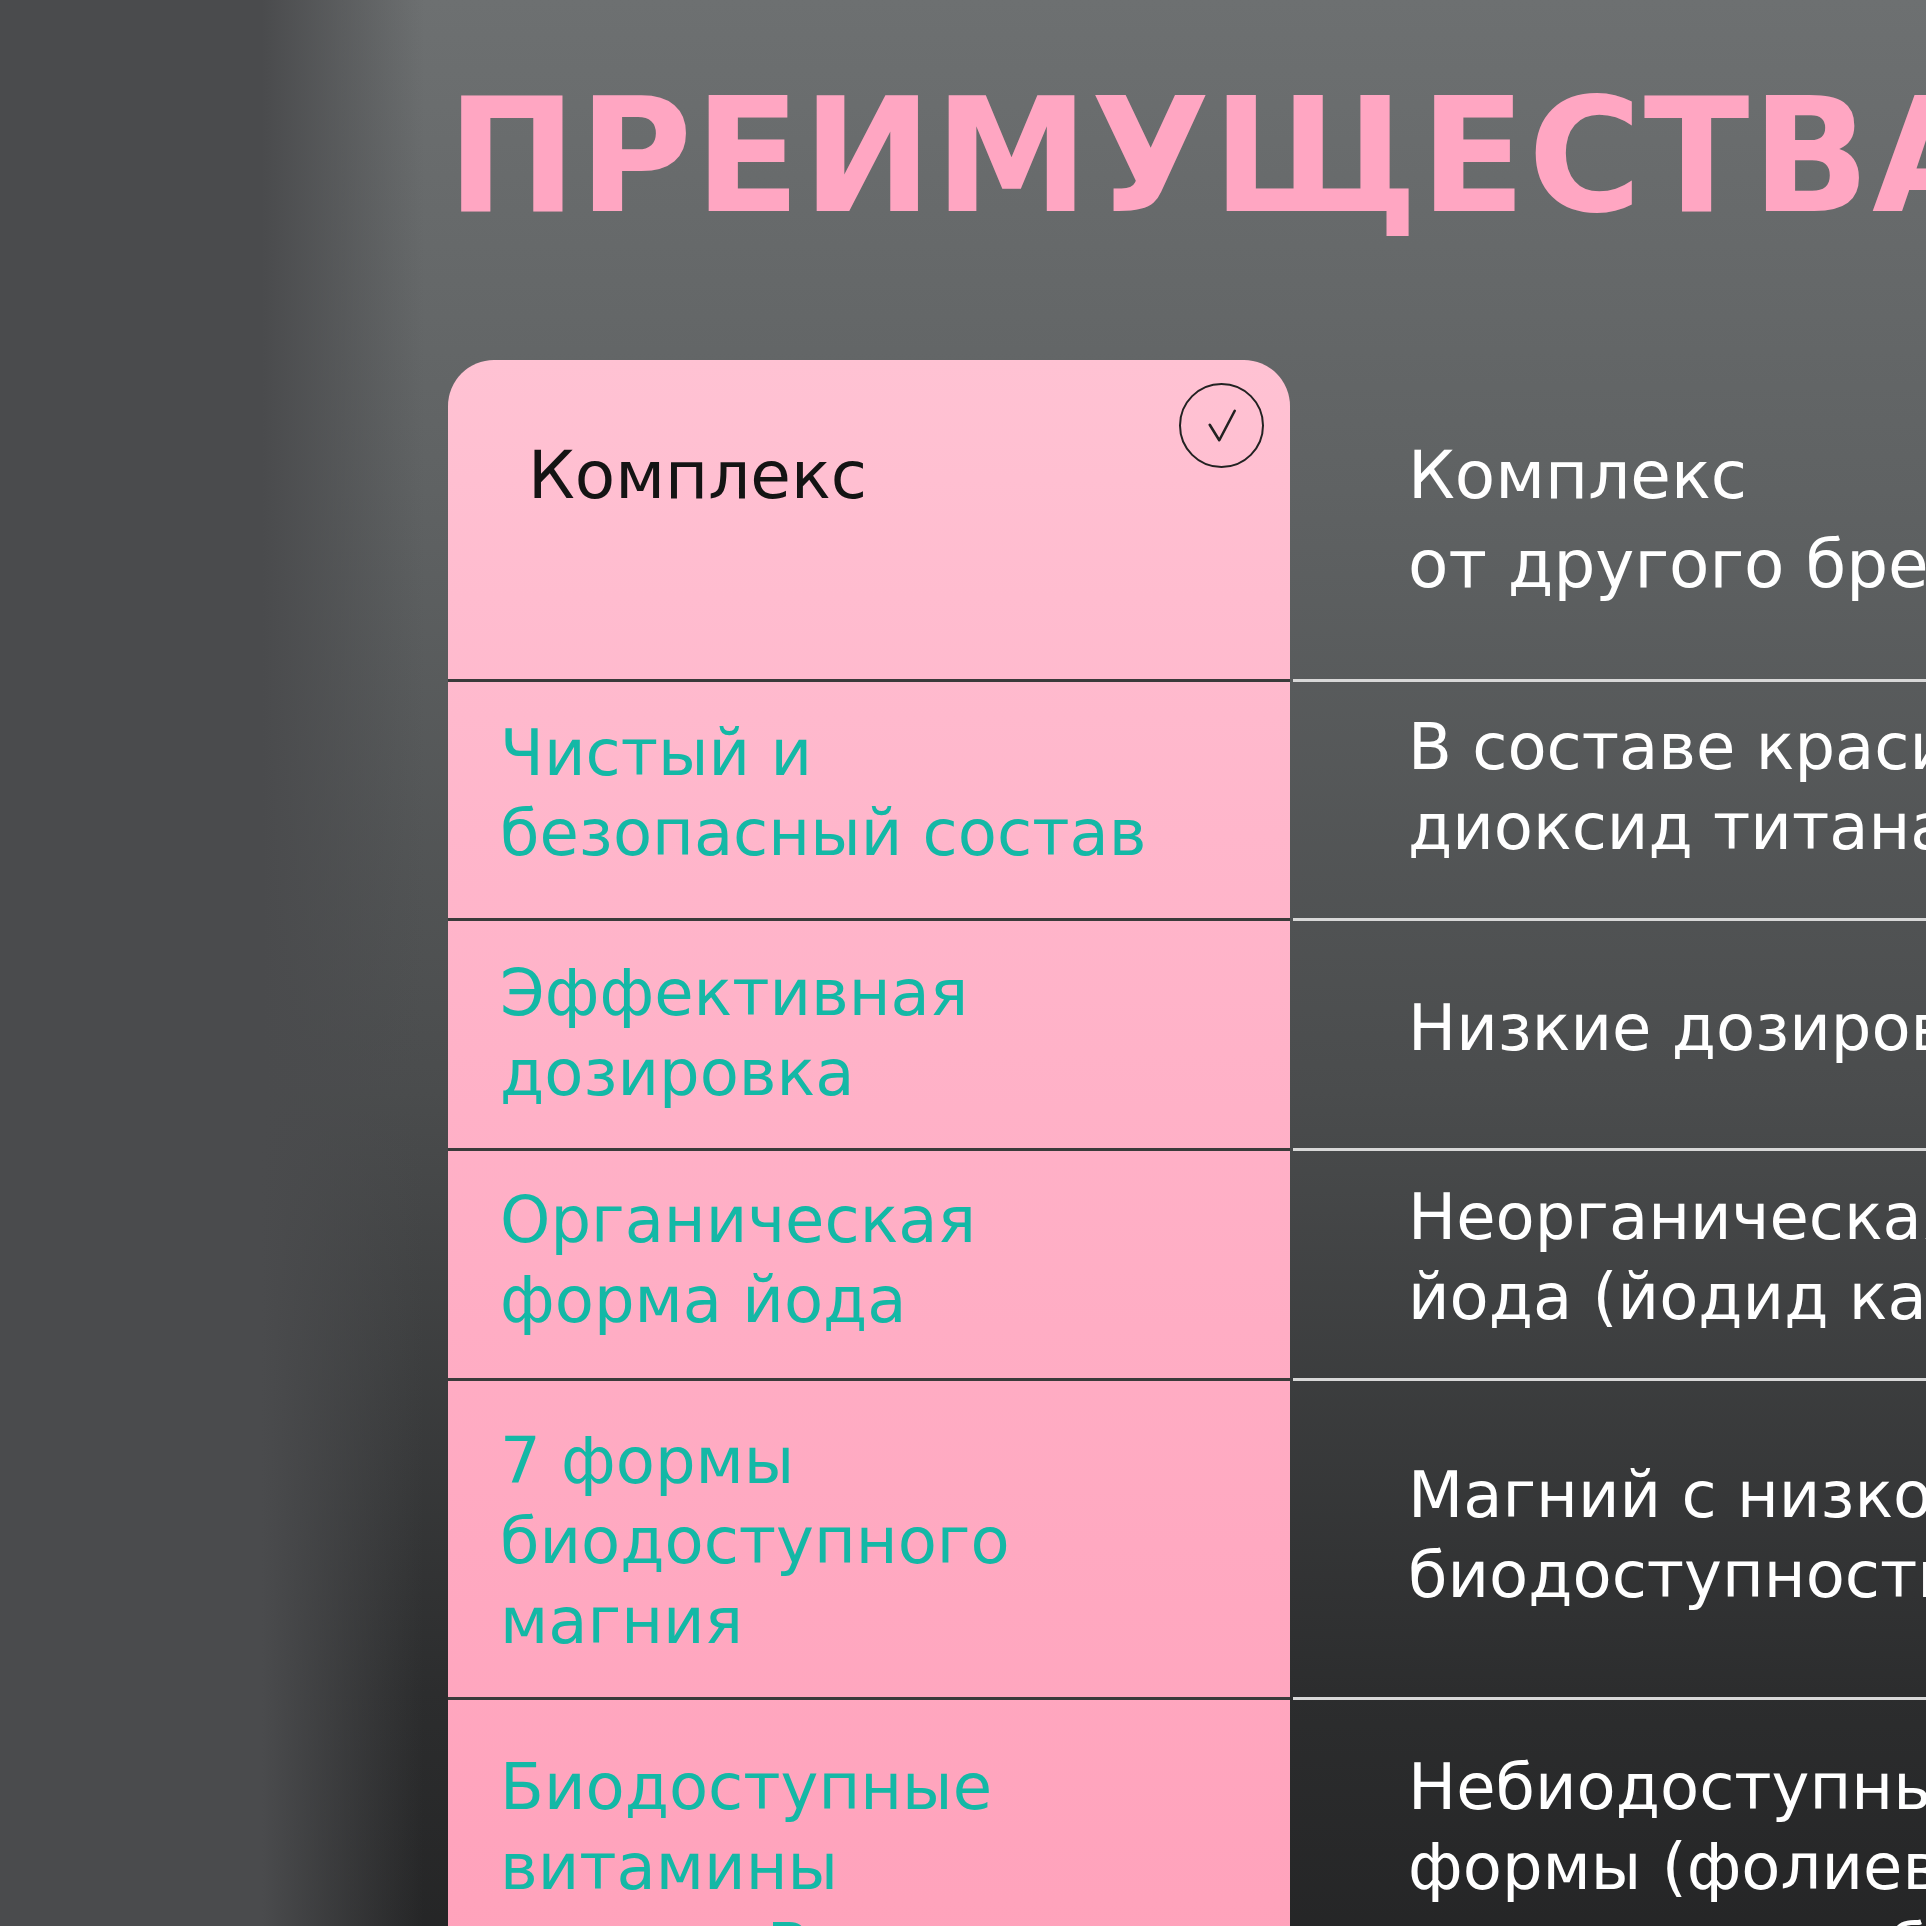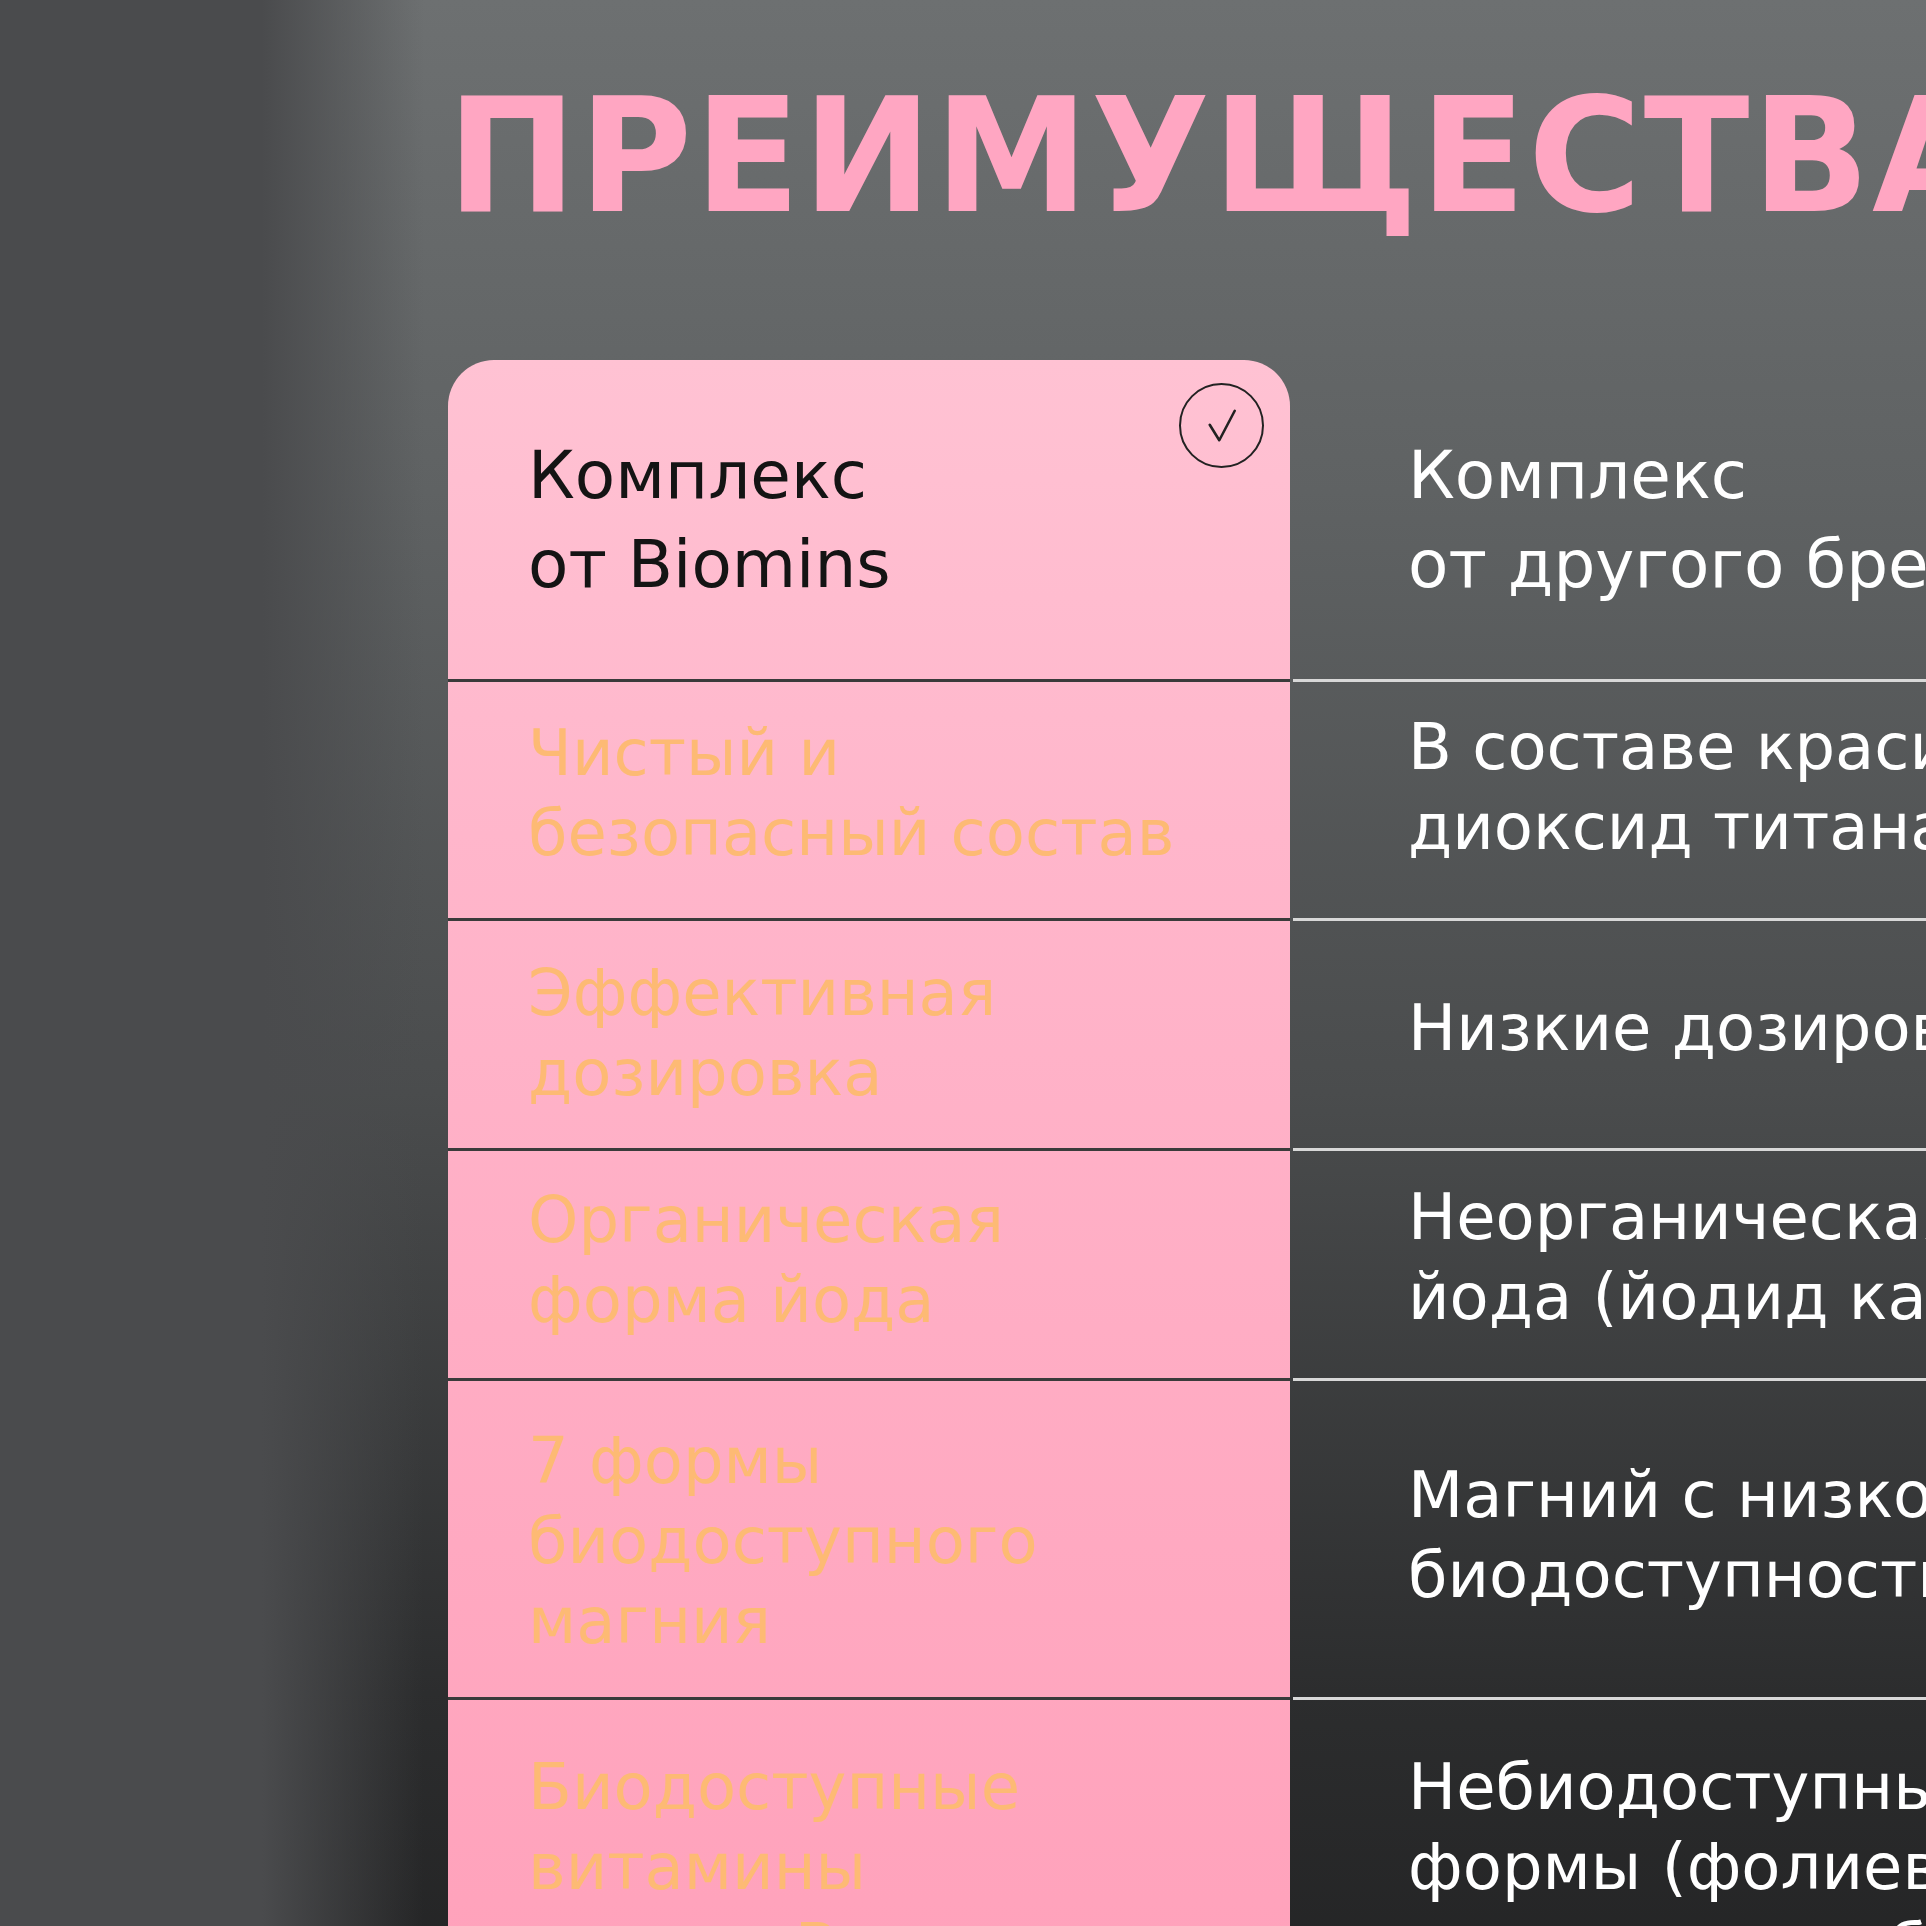--- a/index.html
+++ b/index.html
@@ -45,35 +45,34 @@
   .icon-check { left:1179px; top:383px; border:2.7px solid #222; }
   .icon-circle svg { position:absolute; left:0; top:0; width:100%; height:100%; }
 
   .hline { position:absolute; height:3.1px; }
   .hline.l { left:448px; width:842px; background:#3a3a3a; }
   .hline.r { left:1293px; width:992px; background:#d8d8d8; }
 
   .cell {
     position:absolute; font-size:64px; line-height:80px; white-space:pre-line;
   }
-  .cell.left { left:528px; color:#fdba74; width:732px; }
+  .cell.left { left:500px; color:#14b8a6; width:732px; }
   .cell.right { left:1408px; color:#ffffff; width:925px; }
 </style>
 </head>
 <body>
 
 <div class="panel"></div>
 
 <div class="title">ПРЕИМУЩЕСТВА</div>
 
 <div class="pink-col"></div>
 
 <div class="hcell left">
   <div>Комплекс</div>
-  <div>от Biomins</div>
 </div>
 <div class="icon-circle icon-check">
   <svg viewBox="0 0 220 220">
       <polyline points="78,108 104,150 146,70" fill="none" stroke="#222" stroke-width="7" stroke-linecap="round" stroke-linejoin="round"></polyline>
     </svg>
 </div>
 
 <div class="hcell right">
   <div>Комплекс</div>
   <div>от другого бренда</div>

